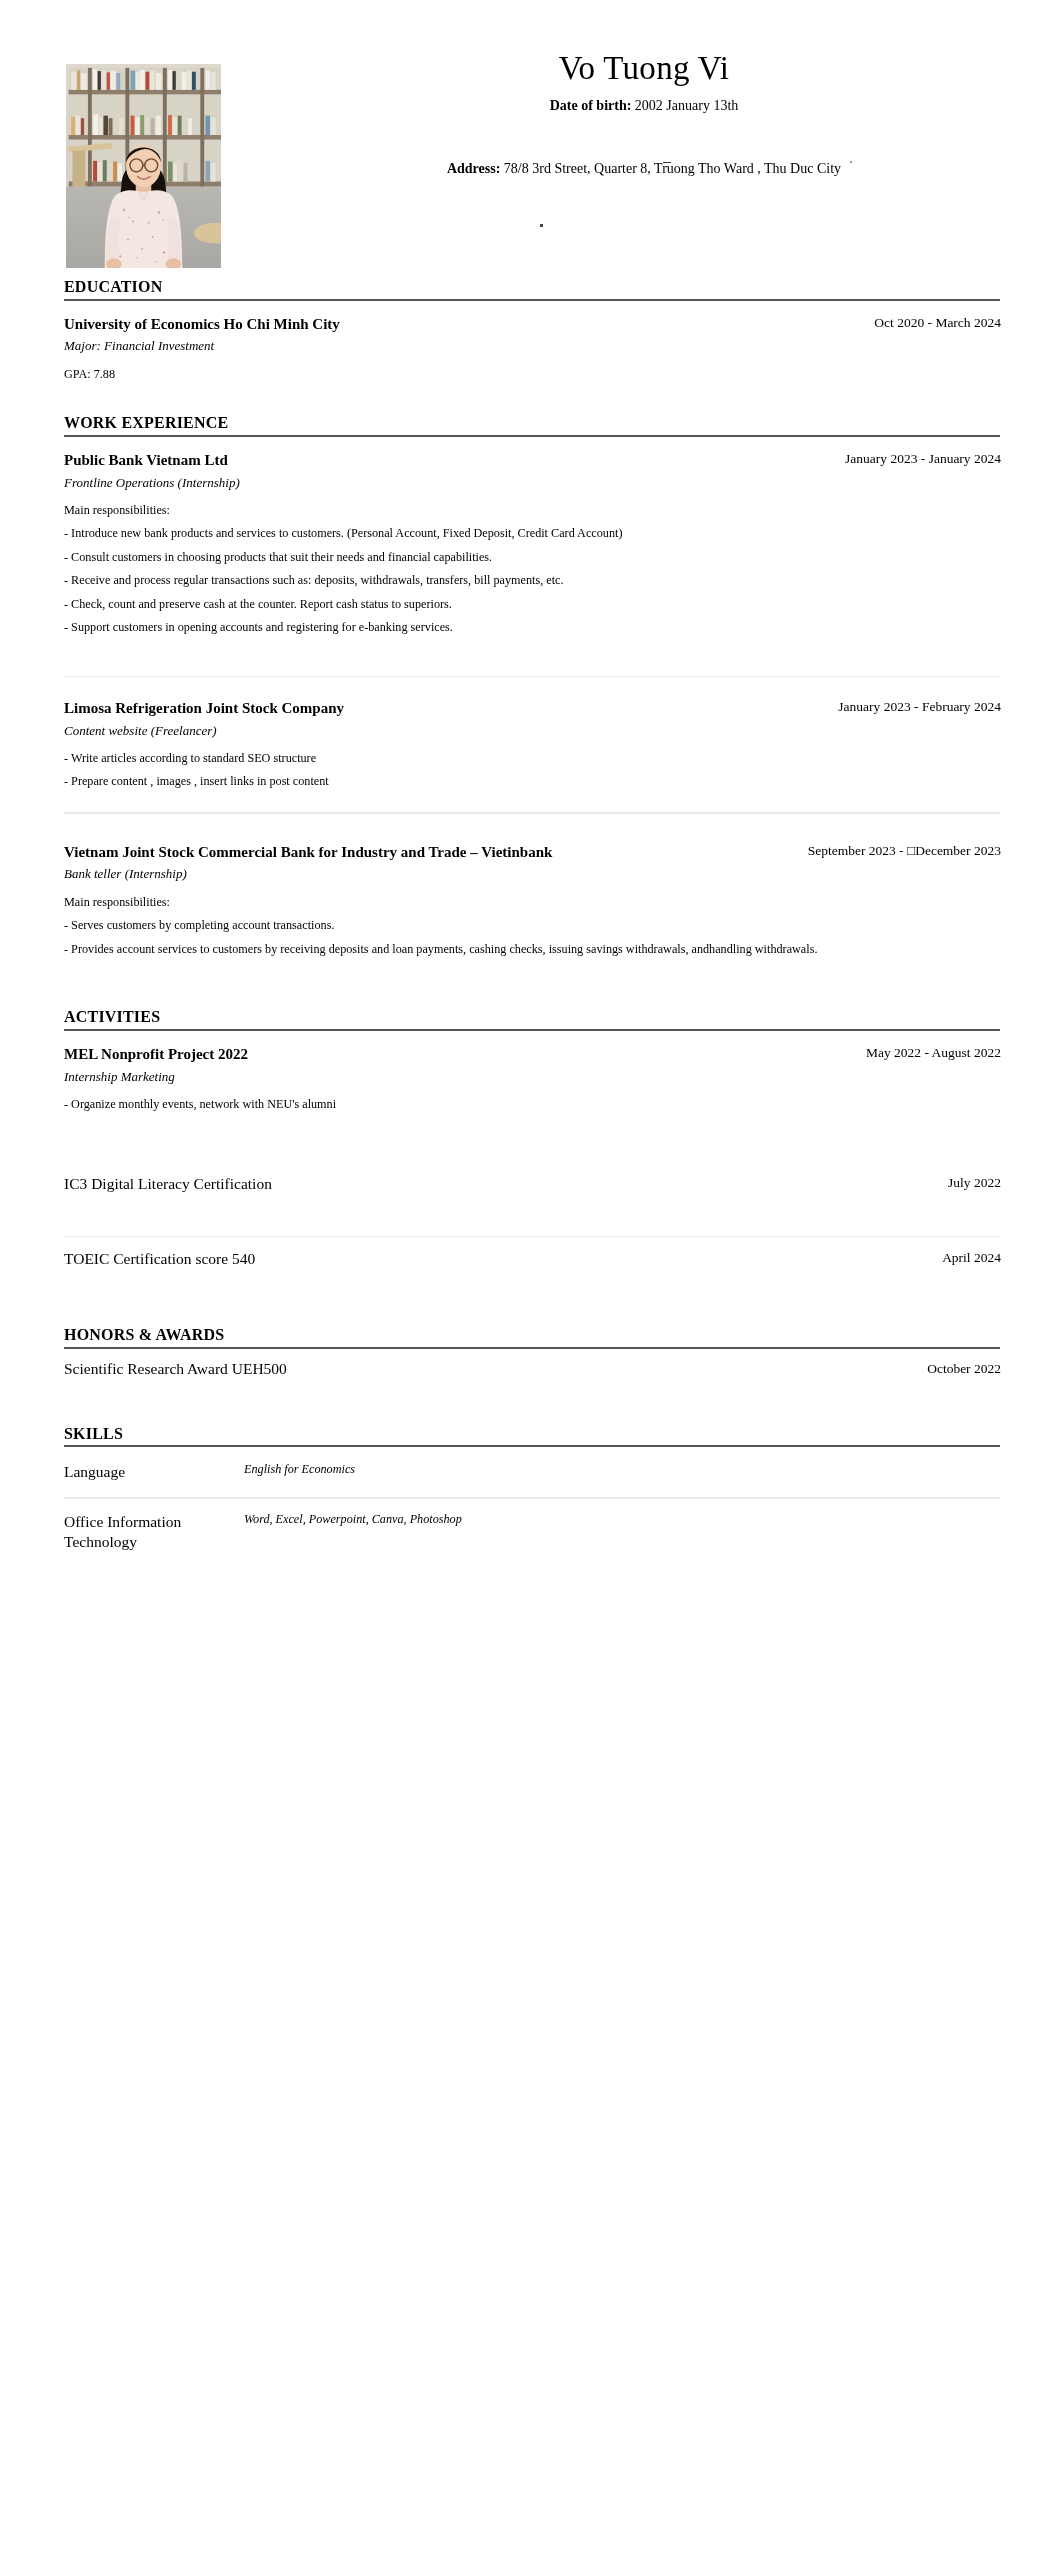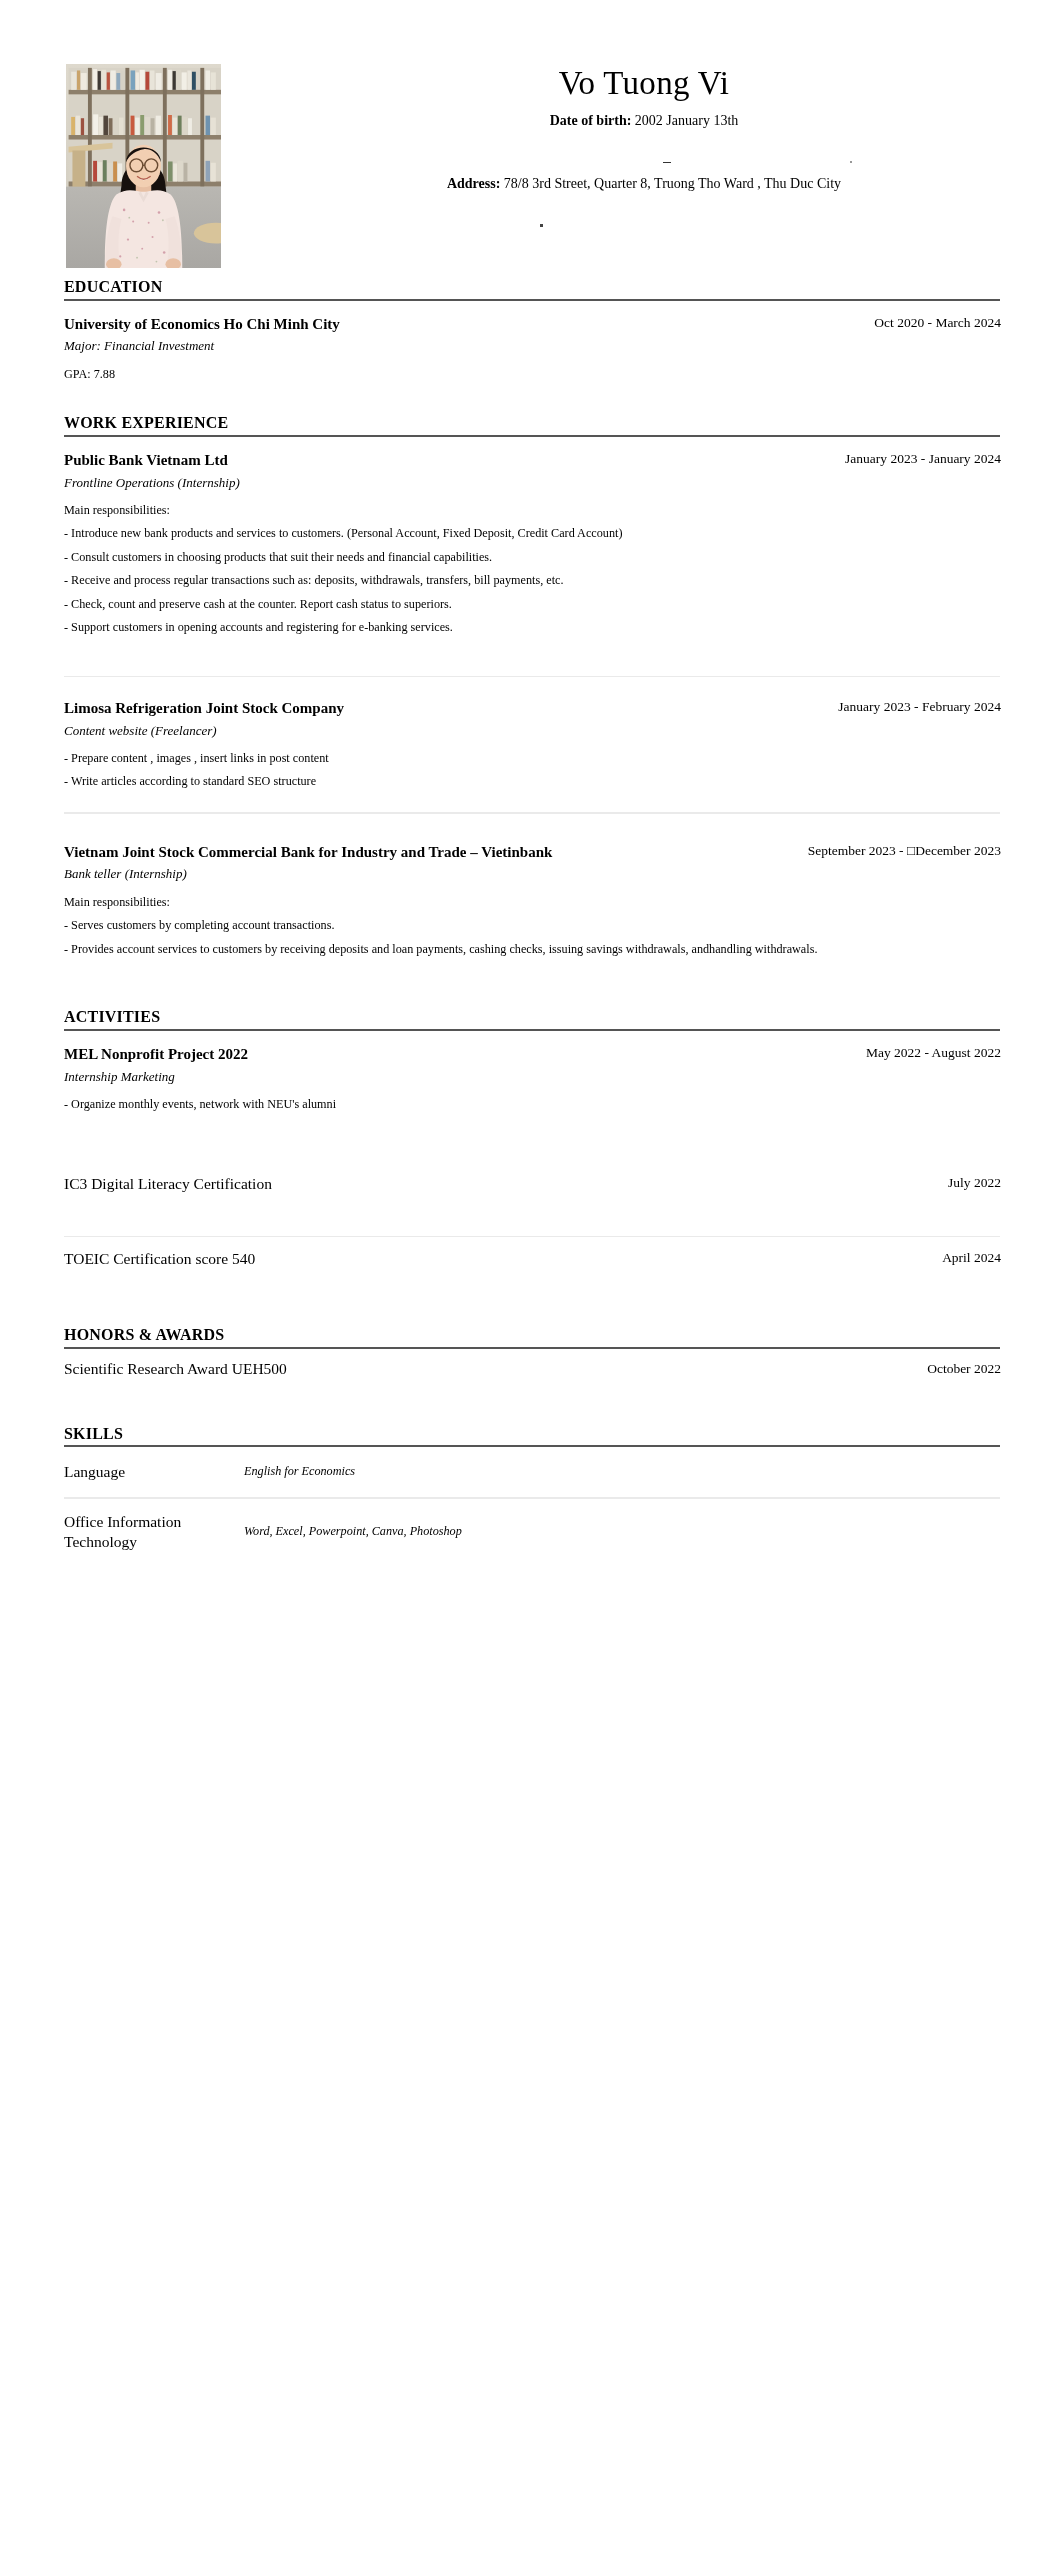--- a/index.html
+++ b/index.html
@@ -43,21 +43,21 @@
     left: 232px;
     top: 0;
     width: 824px;
     text-align: center;
   }
   .cand-name {
     font-size: 33px;
     font-weight: 400;
     letter-spacing: 0.3px;
     margin: 0;
-    padding-top: 65px;
+    padding-top: 50px;
     line-height: 1.1;
     font-family: "Liberation Serif", serif;
   }
   .dob-line {
     font-size: 14px;
     margin-top: 10.3px;
     line-height: 1.3;
   }
   .dob-line .lbl { font-weight: bold; }
   .stray-mark-1 {
@@ -159,21 +159,21 @@
     overflow: hidden;
   }
 
   .spacer-sm { height: 18px; }
   .spacer-md { height: 37px; }
   .spacer-lg { height: 49px; }
 
   
   .skill-row {
     display: flex;
-    align-items: center;
+    align-items: flex-start;
     padding: 13px 0 15.5px 0;
   }
   .skill-label {
     width: 180px;
     flex: 0 0 180px;
     font-size: 15.5px;
     line-height: 1.3;
   }
   .skill-value {
     font-size: 12.2px;
@@ -395,22 +395,22 @@
     <div style="height:27px"></div>
     <div class="divider"></div>
 
     <div class="entry" style="padding-top:20.6px">
       <div class="entry-head">
         <div class="entry-title">Limosa Refrigeration Joint Stock Company</div>
         <div class="entry-date">January 2023 - February 2024</div>
       </div>
       <div class="entry-sub">Content website (Freelancer)</div>
       <div class="entry-body">
+        <div class="body-line">- Write articles according to standard SEO structure</div>
         <div class="body-line">- Prepare content , images , insert links in post content</div>
-        <div class="body-line">- Write articles according to standard SEO structure</div>
       </div>
     </div>
 
     <div style="height:9px"></div>
     <div class="divider"></div>
 
     <div class="entry" style="padding-top:28px">
       <div class="entry-head">
         <div class="entry-title">Vietnam Joint Stock Commercial Bank for Industry and Trade – Vietinbank</div>
         <div class="entry-date">September 2023 - □December 2023</div>

